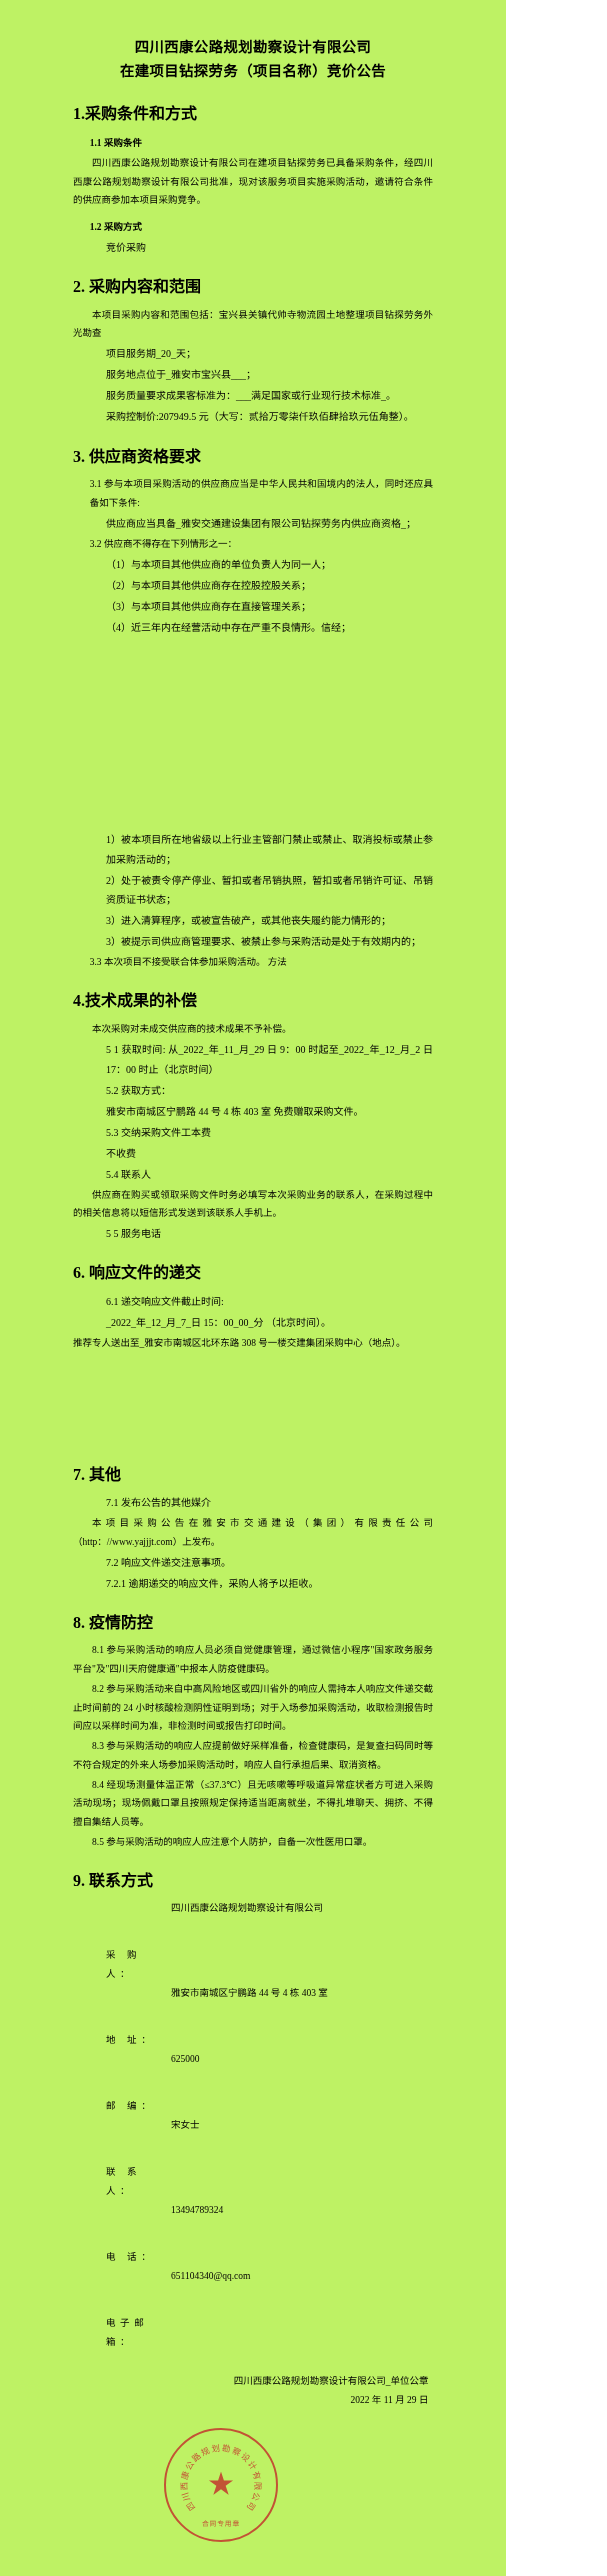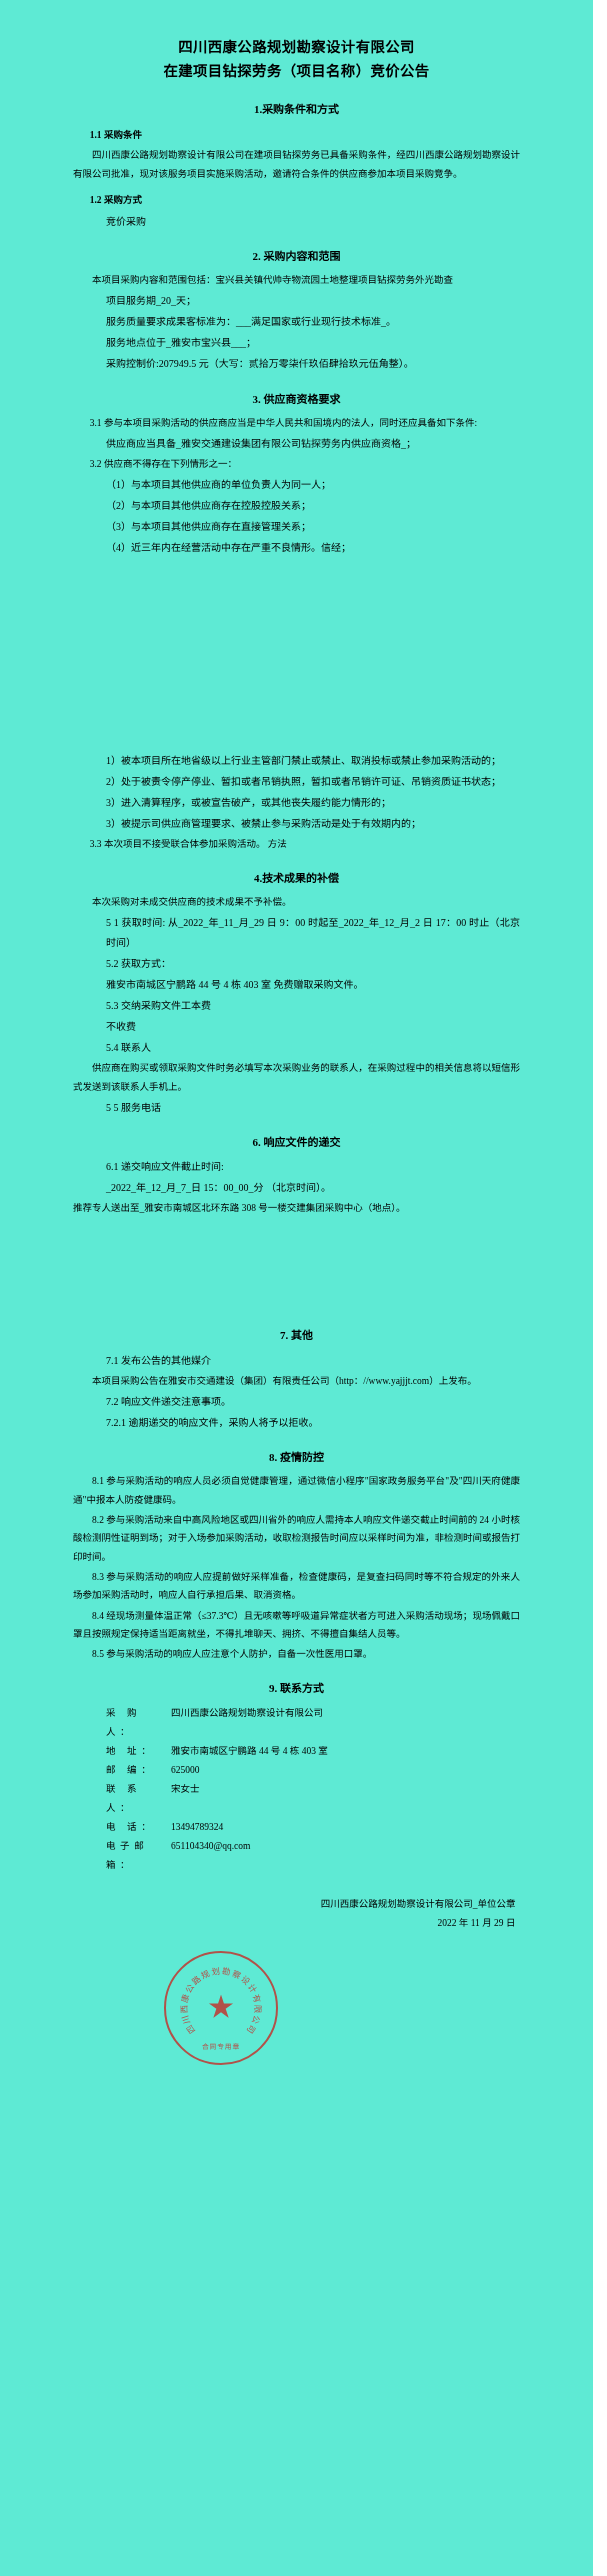--- a/index.html
+++ b/index.html
@@ -7,47 +7,46 @@
     padding: 0;
     background: #ffffff;
   }
   body {
     width: 607px;
     font-family: "Liberation Serif", "DejaVu Serif", serif;
     color: #000000;
   }
   .page {
     position: relative;
-    width: 593px;
+    width: 506px;
     min-height: 2576px;
-    background: #5eead4;
+    background: #bef264;
     padding: 0;
     box-sizing: border-box;
   }
   .inner {
     padding: 35px 73px 0 73px;
     box-sizing: border-box;
   }
   .doc-title {
     text-align: center;
     font-size: 14.4px;
     font-weight: bold;
     line-height: 1.7;
     letter-spacing: 0.4px;
     margin: 0 0 3px 0;
   }
   .doc-title .line {
     display: block;
   }
   .h1 {
-    font-size: 11px;
+    font-size: 16px;
     font-weight: bold;
     margin: 16.7px 0 6px 0;
     line-height: 1.6;
-    text-align: center;
   }
   .h2 {
     font-size: 9.5px;
     font-weight: bold;
     margin: 9px 0 3px 0;
     padding-left: 16.7px;
     line-height: 1.7;
   }
   p.body {
     font-size: 9.5px;
@@ -82,20 +81,21 @@
   .contact-row {
     font-size: 9.5px;
     line-height: 2.0;
     padding-left: 33px;
     display: flex;
   }
   .contact-label {
     width: 65px;
     flex: 0 0 65px;
     letter-spacing: 4.6px;
+    margin-top: 47px;
   }
   .contact-val {
     flex: 1 1 auto;
   }
   .seal {
     position: absolute;
     width: 114px;
     height: 114px;
     left: 91px;
     top: 56px;
@@ -163,22 +163,22 @@
 
     <div class="h1">1.采购条件和方式</div>
     <div class="h2">1.1 采购条件</div>
     <p class="body">四川西康公路规划勘察设计有限公司在建项目钻探劳务已具备采购条件，经四川西康公路规划勘察设计有限公司批准，现对该服务项目实施采购活动，邀请符合条件的供应商参加本项目采购竞争。</p>
     <div class="h2">1.2 采购方式</div>
     <p class="sub">竞价采购</p>
 
     <div class="h1">2. 采购内容和范围</div>
     <p class="body">本项目采购内容和范围包括：宝兴县关镇代帅寺物流园土地整理项目钻探劳务外光勘查</p>
     <p class="sub">项目服务期_20_天；</p>
+    <p class="sub">服务地点位于_雅安市宝兴县___；</p>
     <p class="sub">服务质量要求成果客标准为：___满足国家或行业现行技术标准_。</p>
-    <p class="sub">服务地点位于_雅安市宝兴县___；</p>
     <p class="sub">采购控制价:207949.5 元（大写：贰拾万零柒仟玖佰肆拾玖元伍角整）。</p>
 
     <div class="h1">3. 供应商资格要求</div>
     <p class="body noindent" style="padding-left:16.7px;">3.1 参与本项目采购活动的供应商应当是中华人民共和国境内的法人，同时还应具备如下条件:</p>
     <p class="sub">供应商应当具备_雅安交通建设集团有限公司钻探劳务内供应商资格_；</p>
     <p class="body noindent" style="padding-left:16.7px;">3.2 供应商不得存在下列情形之一：</p>
     <p class="sub">（1）与本项目其他供应商的单位负责人为同一人；</p>
     <p class="sub">（2）与本项目其他供应商存在控股控股关系；</p>
     <p class="sub">（3）与本项目其他供应商存在直接管理关系；</p>
     <p class="sub">（4）近三年内在经营活动中存在严重不良情形。信经；</p>

